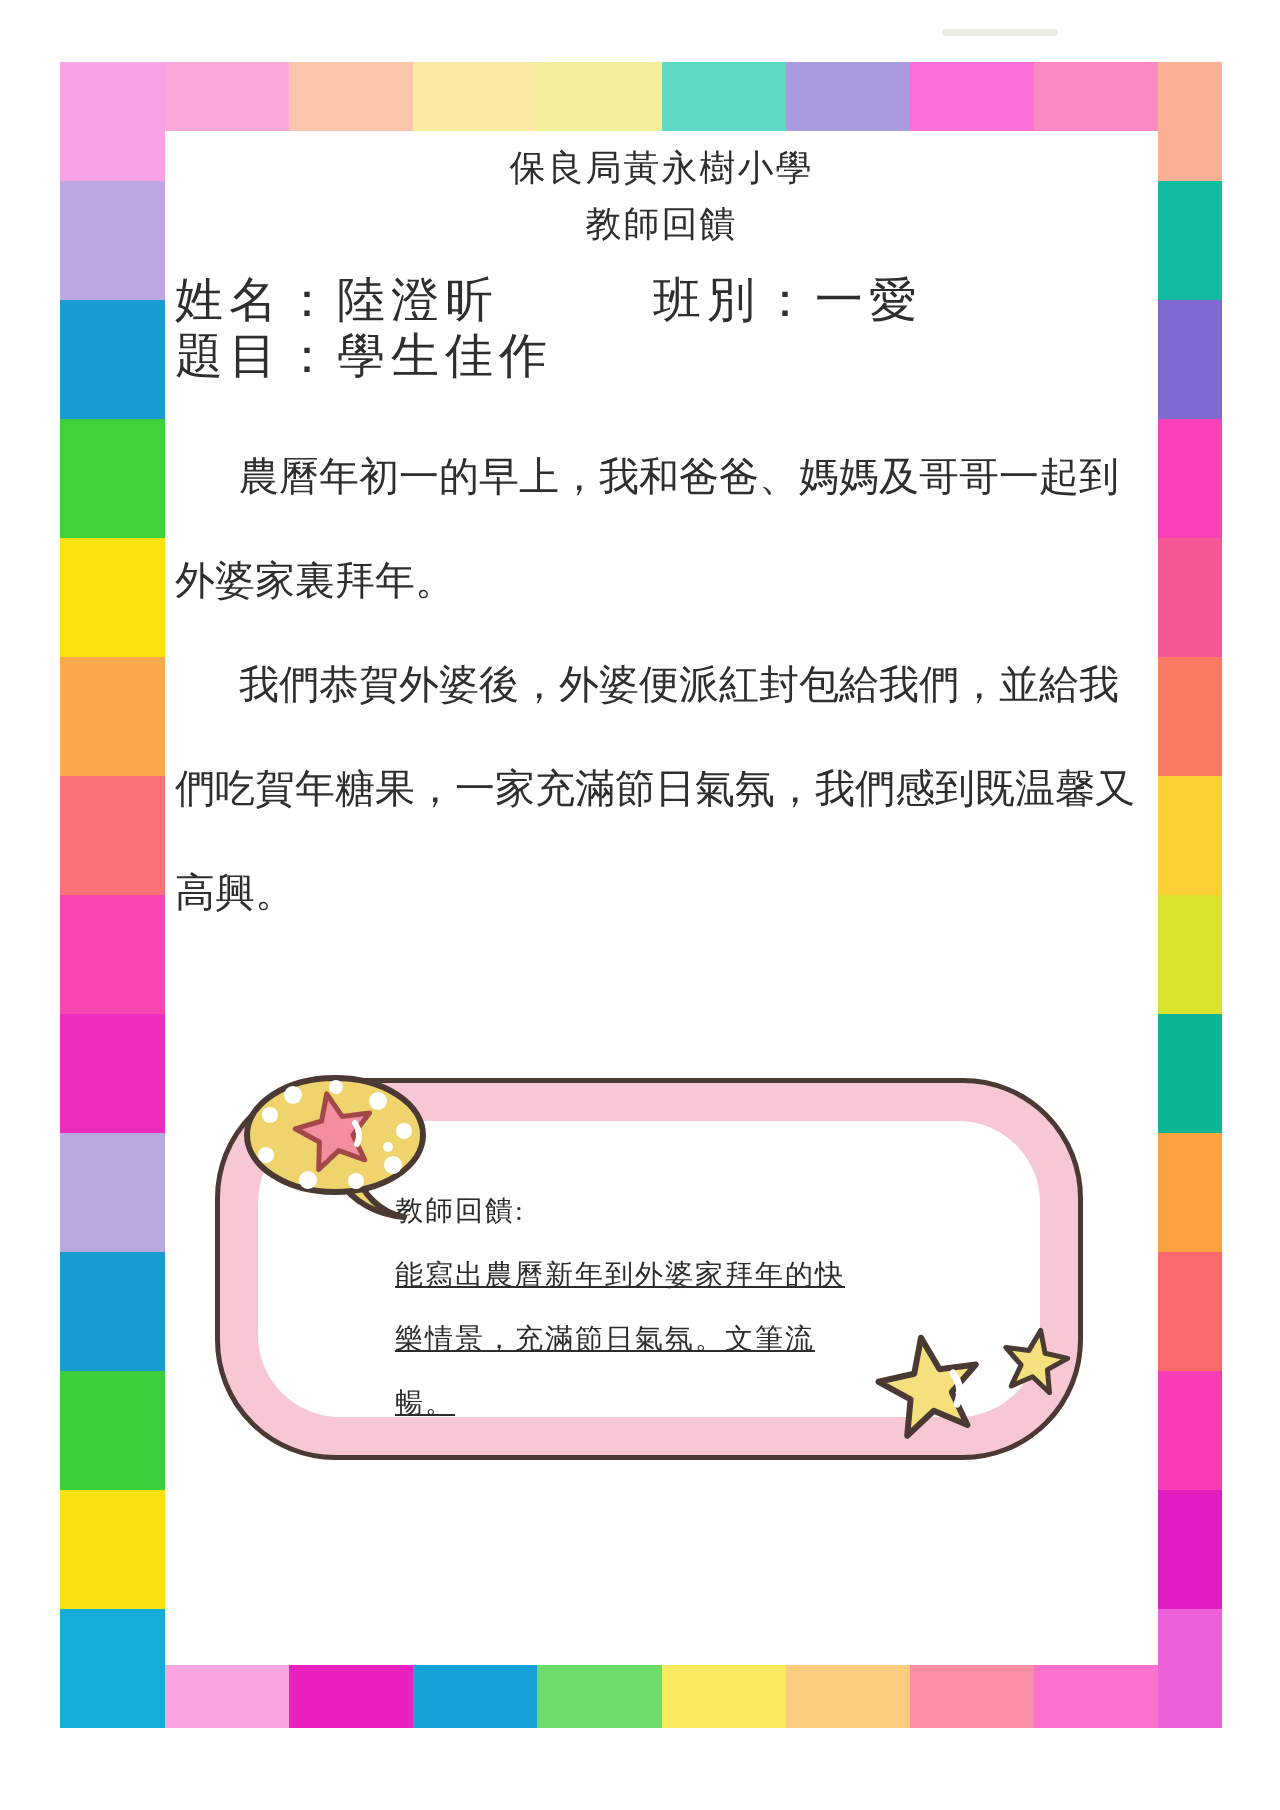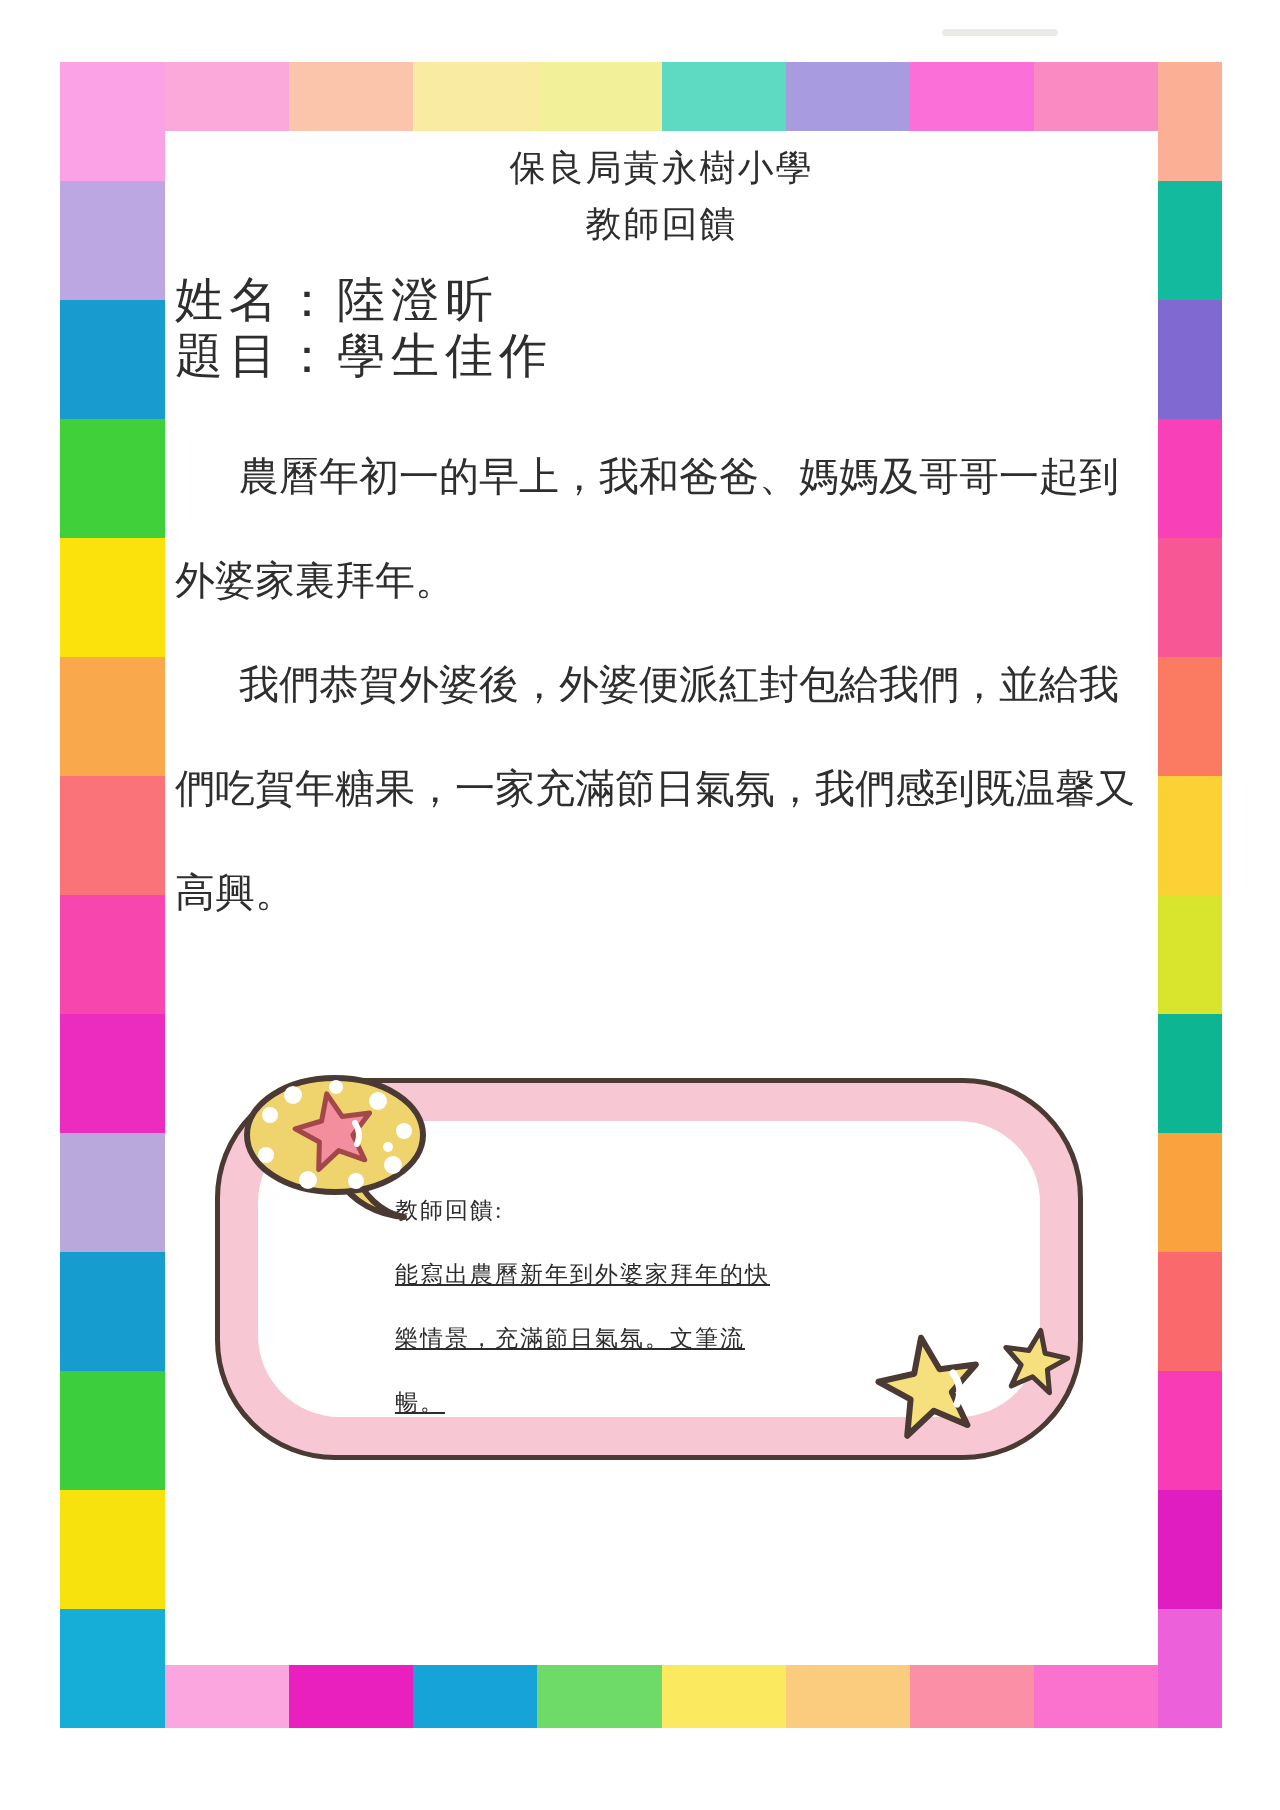--- a/index.html
+++ b/index.html
@@ -29,21 +29,21 @@
 
   .essay{position:absolute;left:175px;top:425px;width:985px;font-size:40px;
          line-height:104px;letter-spacing:0px;}
   .essay p{margin:0;white-space:pre-line;text-indent:64px;}
 
   
   .feedback-box{position:absolute;left:215px;top:1078px;width:868px;height:382px;
                 background:#f7c8d4;border:5px solid #4b3a33;border-radius:120px;box-sizing:border-box;}
   .feedback-inner{position:absolute;left:38px;top:38px;right:38px;bottom:38px;
                   background:#ffffff;border-radius:82px;}
-  .feedback-text{position:absolute;left:175px;top:96px;width:640px;font-size:23px;
+  .feedback-text{position:absolute;left:175px;top:96px;width:640px;font-size:28px;
                  line-height:64px;letter-spacing:2px;color:#2c2c2c;}
   .feedback-text .fb-body{white-space:pre-line;text-decoration:underline;}
 
   .bubble-svg{position:absolute;left:18px;top:-10px;width:210px;height:150px;z-index:3;}
   .stars-svg{position:absolute;left:640px;top:238px;width:235px;height:125px;z-index:3;}
 </style>
 </head>
 <body>
 
 <div class="page">
@@ -106,20 +106,21 @@
   <div class="content"></div>
 
   <div class="title-wrap">
     <div>保良局黃永樹小學</div>
     <div>教師回饋</div>
   </div>
 
   <div class="meta">
     <div class="meta-line">
       <span><span>姓名：</span><span>陸澄昕</span></span>
+      <span class="meta-class"><span>班別：</span><span>一愛</span></span>
     </div>
     <div class="meta-line">
       <span>題目：</span><span>學生佳作</span>
     </div>
   </div>
 
   <div class="essay">
     <p>農曆年初一的早上，我和爸爸、媽媽及哥哥一起到
 外婆家裏拜年。</p>
     <p>我們恭賀外婆後，外婆便派紅封包給我們，並給我

